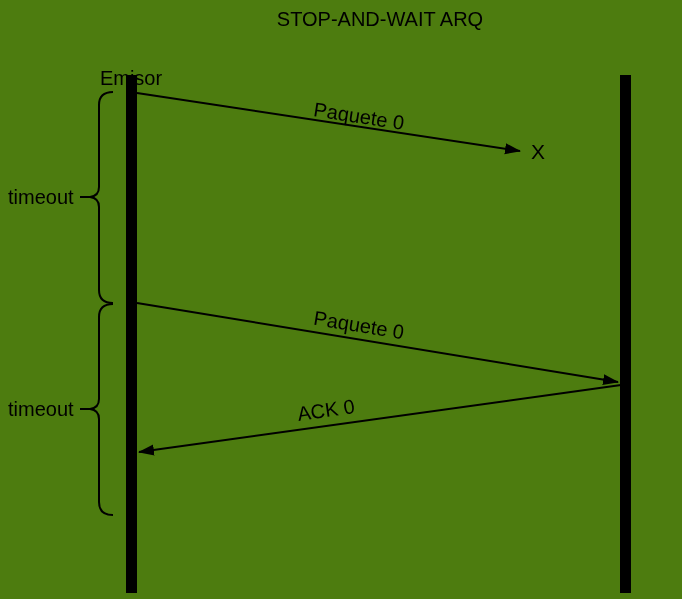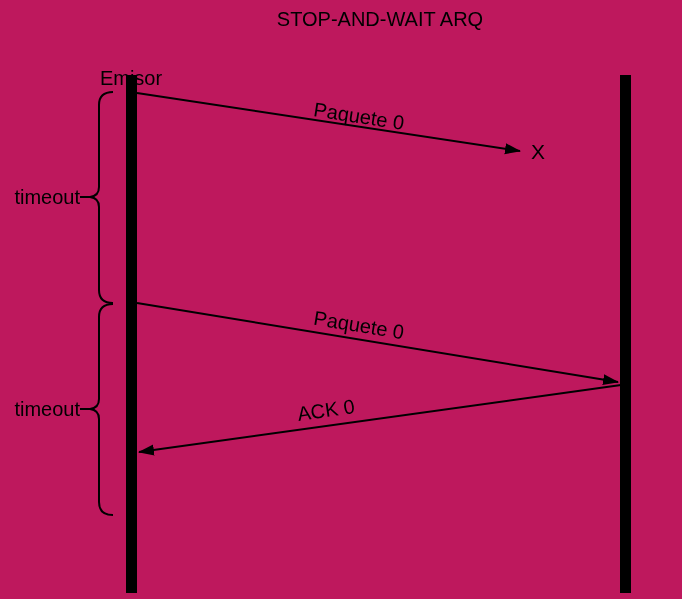--- a/index.html
+++ b/index.html
@@ -4,39 +4,39 @@
 <style>
   html, body {
     margin: 0;
     padding: 0;
     background: #ffffff;
   }
   #canvas {
     position: relative;
     width: 682px;
     height: 599px;
-    background: #be185d;
+    background: #4d7c0f;
     font-family: "Liberation Sans", sans-serif;
     color: #000000;
     overflow: hidden;
   }
   #diagram-svg {
     position: absolute;
     left: 0;
     top: 0;
   }
   .lbl {
     position: absolute;
     font-size: 20px;
     line-height: 22px;
     color: #000000;
     white-space: nowrap;
   }
   .center { text-align: center; }
-  .right  { text-align: right; }
+  .right  { }
   .rot-pkt1 { transform: rotate(8.8deg); }
   .rot-pkt2 { transform: rotate(9.3deg); }
   .rot-ack  { transform: rotate(-8.2deg); }
   #title-label    { left: 240px; top: 8px;   width: 280px; }
   #emisor-label   { left: 81px;  top: 23px;  width: 100px; margin-top: 44px; }
   #receptor-label { left: 577px; top: 23px;  width: 100px; }
   #timeout1-label { left: 8px;   top: 186px; width: 72px; }
   #timeout2-label { left: 8px;   top: 398px; width: 72px; }
   #packet1-label  { left: 299px; top: 105px; width: 120px; }
   #packet2-label  { left: 299px; top: 314px; width: 120px; }

